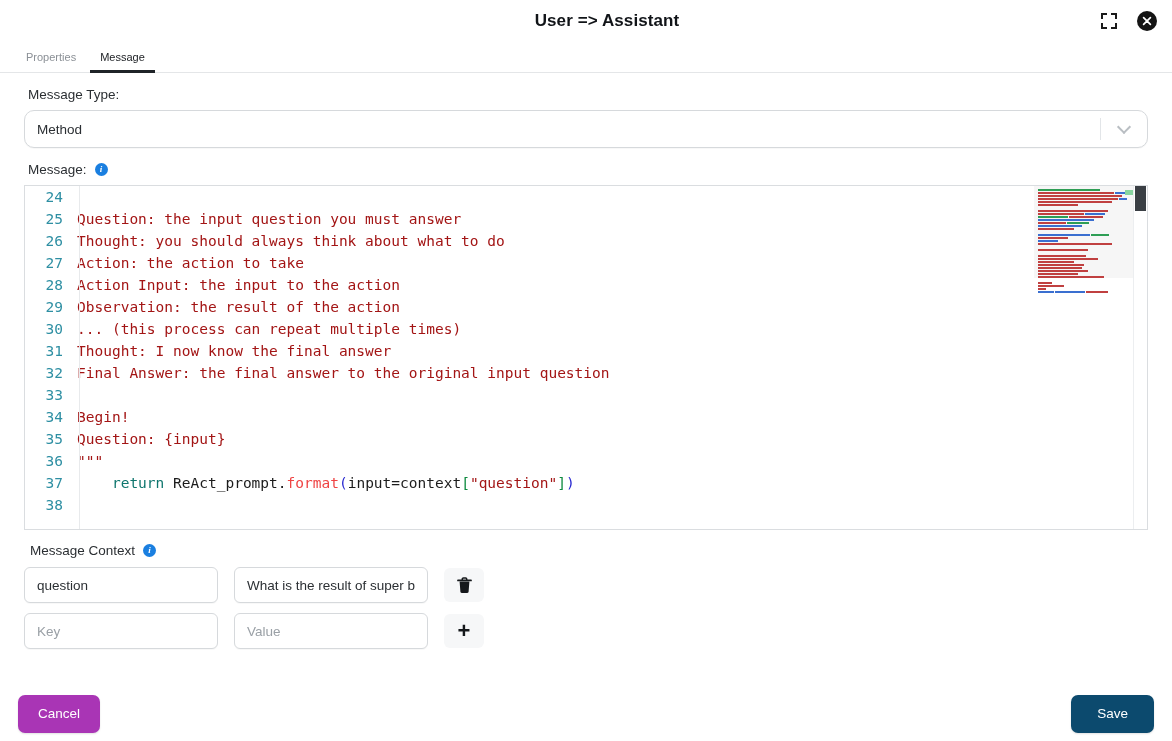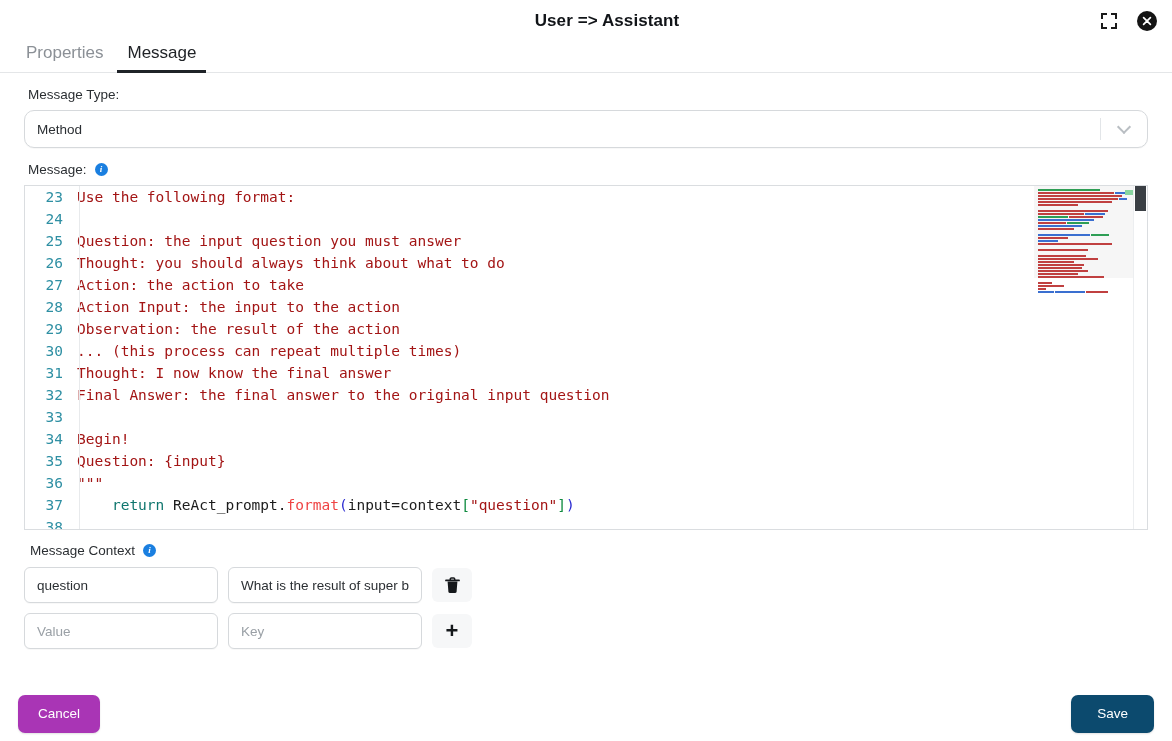--- a/index.html
+++ b/index.html
@@ -55,21 +55,21 @@
 
   
   .tabs {
     flex: 0 0 31px; height: 31px;
     display: flex; align-items: flex-end;
     padding-left: 16px;
     border-bottom: 1px solid #e4e6e8;
     background: #fff;
   }
   .tab {
-    font-size: 17px; color: #8b9096;
+    font-size: 11px; color: #8b9096;
     padding: 0 10px 7px 10px; margin-right: 4px;
     cursor: pointer; background: none; border: none;
     border-bottom: 3px solid transparent;
     font-family: "Liberation Sans", sans-serif;
     position: relative; top: 1px;
   }
   .tab.active { color: #202327; border-bottom-color: #1f2328; }
 
   
   .body { flex: 1 1 auto; padding: 0 24px; position: relative; }
@@ -173,21 +173,21 @@
     position:absolute; left:-10px; width:8px; height:5px;
     background:#88d5a0; top:4px;
   }
 
   
   .ctx-title {
     font-size: 13.5px; color:#2b2f33;
     margin: 13px 0 9px 6px;
     display:flex; align-items:center; gap:8px;
   }
-  .ctx-row { display:flex; align-items:center; margin-bottom: 10px; gap: 10px; }
+  .ctx-row { display:flex; align-items:center; margin-bottom: 10px; gap: 16px; }
   .ctx-input {
     height: 36px; border:1px solid #d6d9dc; border-radius:6px;
     background:#fff; font-size:13.5px; color:#2b2f33;
     padding: 0 12px; font-family:"Liberation Sans", sans-serif;
     outline:none; box-shadow: 0 1px 1px rgba(0,0,0,.03);
   }
   .ctx-input::placeholder { color:#9aa0a6; }
   .ctx-key { width: 194px; }
   .ctx-val { width: 194px; }
   .ctx-btn {
@@ -260,21 +260,20 @@
 
     <div class="field-label">
       <span>Message:</span>
       <span class="info-ico">i</span>
     </div>
 
     <div class="editor">
       <div class="code-area">
         <div class="indent-guide"></div>
         <div id="code-lines">
-            <div class="code-line"><span class="ln">23</span><span><span class="lc">Use the following format:</span></span></div>
             <div class="code-line"><span class="ln">24</span><span></span></div>
             <div class="code-line"><span class="ln">25</span><span><span class="lc">Question: the input question you must answer</span></span></div>
             <div class="code-line"><span class="ln">26</span><span><span class="lc">Thought: you should always think about what to do</span></span></div>
             <div class="code-line"><span class="ln">27</span><span><span class="lc">Action: the action to take</span></span></div>
             <div class="code-line"><span class="ln">28</span><span><span class="lc">Action Input: the input to the action</span></span></div>
             <div class="code-line"><span class="ln">29</span><span><span class="lc">Observation: the result of the action</span></span></div>
             <div class="code-line"><span class="ln">30</span><span><span class="lc">... (this process can repeat multiple times)</span></span></div>
             <div class="code-line"><span class="ln">31</span><span><span class="lc">Thought: I now know the final answer</span></span></div>
             <div class="code-line"><span class="ln">32</span><span><span class="lc">Final Answer: the final answer to the original input question</span></span></div>
             <div class="code-line"><span class="ln">33</span><span></span></div>
@@ -411,22 +410,22 @@
       <button class="ctx-btn">
         <svg width="15" height="17" viewBox="0 0 15 17" aria-hidden="true">
           <path d="M1 3.4h13" stroke="#15181b" stroke-width="1.8" stroke-linecap="round"></path>
           <path d="M5.3 3.2V2.1c0-.6.5-1.1 1.1-1.1h2.2c.6 0 1.1.5 1.1 1.1v1.1" stroke="#15181b" stroke-width="1.5" fill="none"></path>
           <path d="M2.6 4.6h9.8l-.8 10.2c0 .7-.6 1.2-1.3 1.2H4.7c-.7 0-1.3-.5-1.3-1.2L2.6 4.6z" fill="#15181b"></path>
         </svg>
       </button>
     </div>
 
     <div class="ctx-row">
+      <input class="ctx-input ctx-key" placeholder="Key" style="">
       <input class="ctx-input ctx-val" placeholder="Value" style="">
-      <input class="ctx-input ctx-key" placeholder="Key" style="">
       <button class="ctx-btn plus">+</button>
     </div>
 
   </div>
 
   <div class="footer">
     <button class="btn btn-cancel">Cancel</button>
     <button class="btn btn-save">Save</button>
   </div>
 

